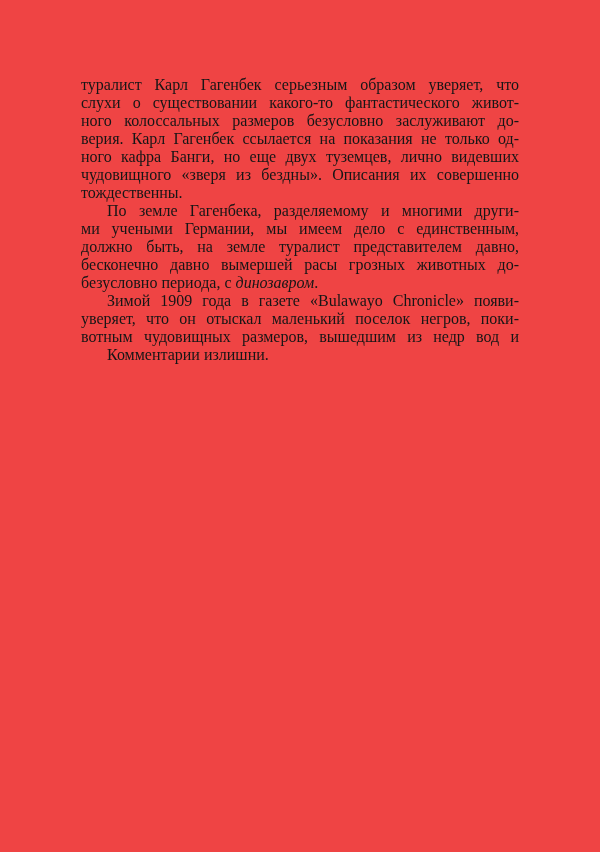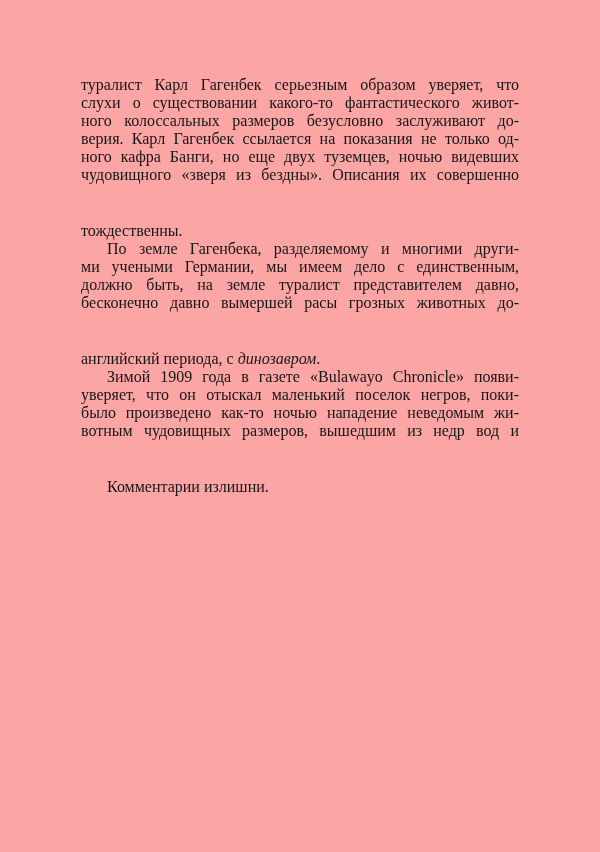--- a/index.html
+++ b/index.html
@@ -11,74 +11,72 @@
     height: 852px;
     background: #ffffff;
     font-family: "Liberation Serif", "DejaVu Serif", serif;
     color: #161616;
     position: relative;
     overflow: hidden;
   }
   .page {
     position: absolute;
     inset: 0;
-    background: #fca5a5;
+    background: #ef4444;
   }
   .textblock {
     position: absolute;
     left: 81px;
     top: 76px;
     width: 438px;
     font-size: 16px;
     line-height: 18px;
   }
   .para { margin: 0; padding: 0; }
   .line {
     text-align: justify;
     text-align-last: justify;
     white-space: normal;
   }
   .line.last {
     text-align: right;
     text-align-last: left;
-    margin-top: 38px;
   }
   .line.indent {
     text-indent: 26px;
   }
   .it { font-style: italic; }
 </style>
 </head>
 <body>
 
 <div class="page">
   <div class="textblock">
 
     <div class="para">
       <div class="line">туралист Карл Гагенбек серьезным образом уверяет, что</div>
       <div class="line">слухи о существовании какого-то фантастического живот-</div>
       <div class="line">ного колоссальных размеров безусловно заслуживают до-</div>
       <div class="line">верия. Карл Гагенбек ссылается на показания не только од-</div>
-      <div class="line">ного кафра Банги, но еще двух туземцев, ночью видевших</div>
+      <div class="line">ного кафра Банги, но еще двух туземцев, лично видевших</div>
       <div class="line">чудовищного «зверя из бездны». Описания их совершенно</div>
       <div class="line last">тождественны.</div>
     </div>
 
     <div class="para">
       <div class="line indent">По земле Гагенбека, разделяемому и многими други-</div>
       <div class="line">ми учеными Германии, мы имеем дело с единственным,</div>
       <div class="line">должно быть, на земле туралист представителем давно,</div>
       <div class="line">бесконечно давно вымершей расы грозных животных до-</div>
-      <div class="line last"><span>английский периода, с </span><span class="it">динозавром</span><span>.</span></div>
+      <div class="line last"><span>безусловно периода, с </span><span class="it">динозавром</span><span>.</span></div>
     </div>
 
     <div class="para">
       <div class="line indent">Зимой 1909 года в газете «Bulawayo Chronicle» появи-</div>
       <div class="line">уверяет, что он отыскал маленький поселок негров, поки-</div>
-      <div class="line">было произведено как-то ночью нападение неведомым жи-</div>
       <div class="line">вотным чудовищных размеров, вышедшим из недр вод и</div>
     </div>
 
     <div class="para">
       <div class="line last indent">Комментарии излишни.</div>
     </div>
 
   </div>
 </div>
 

